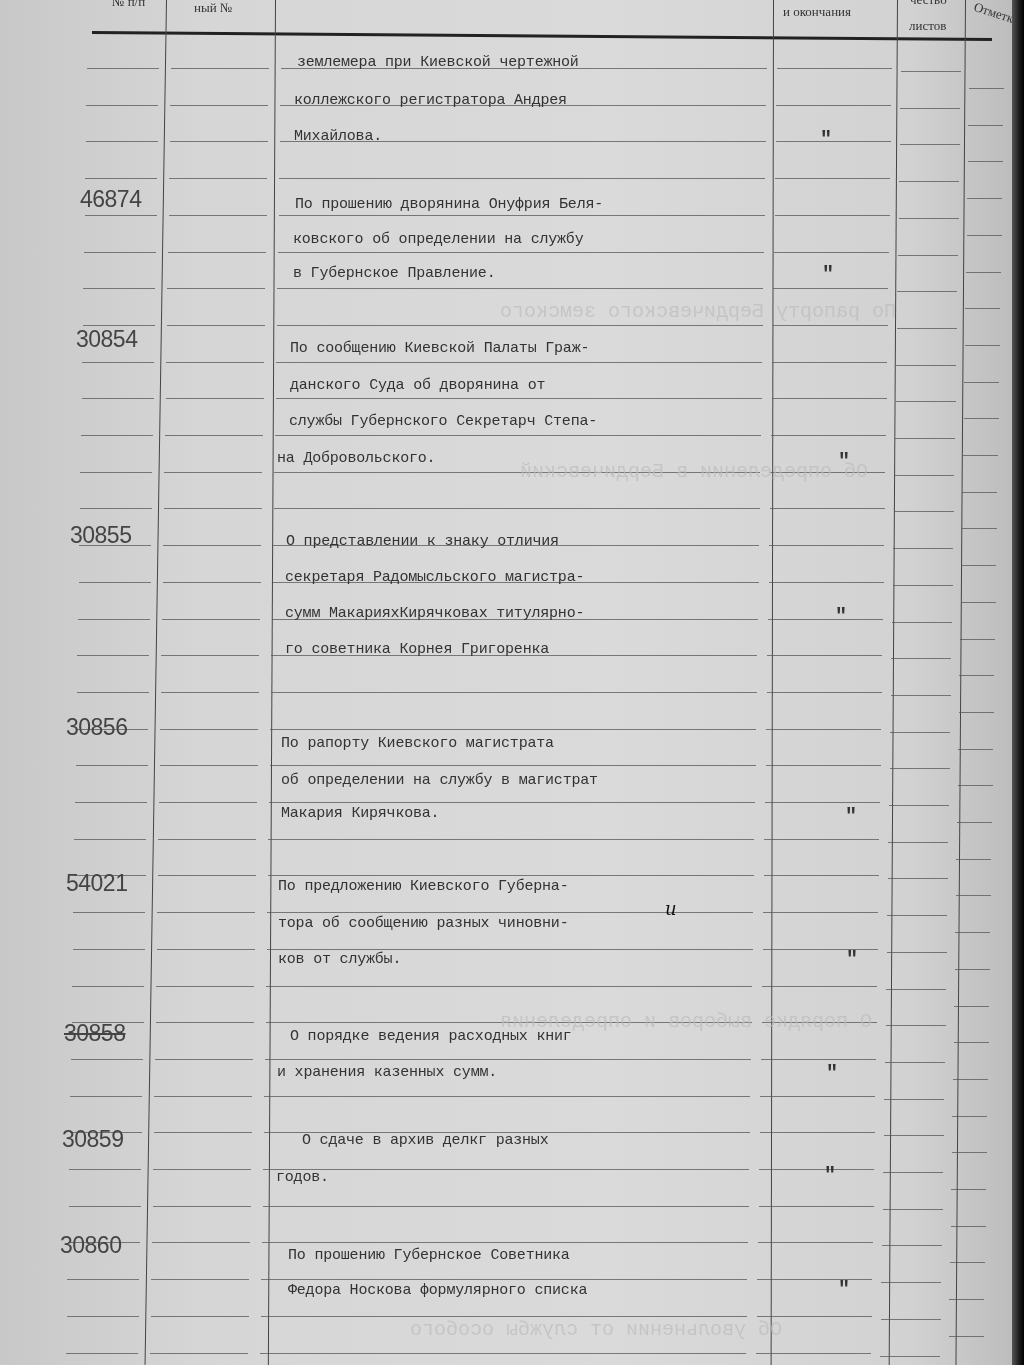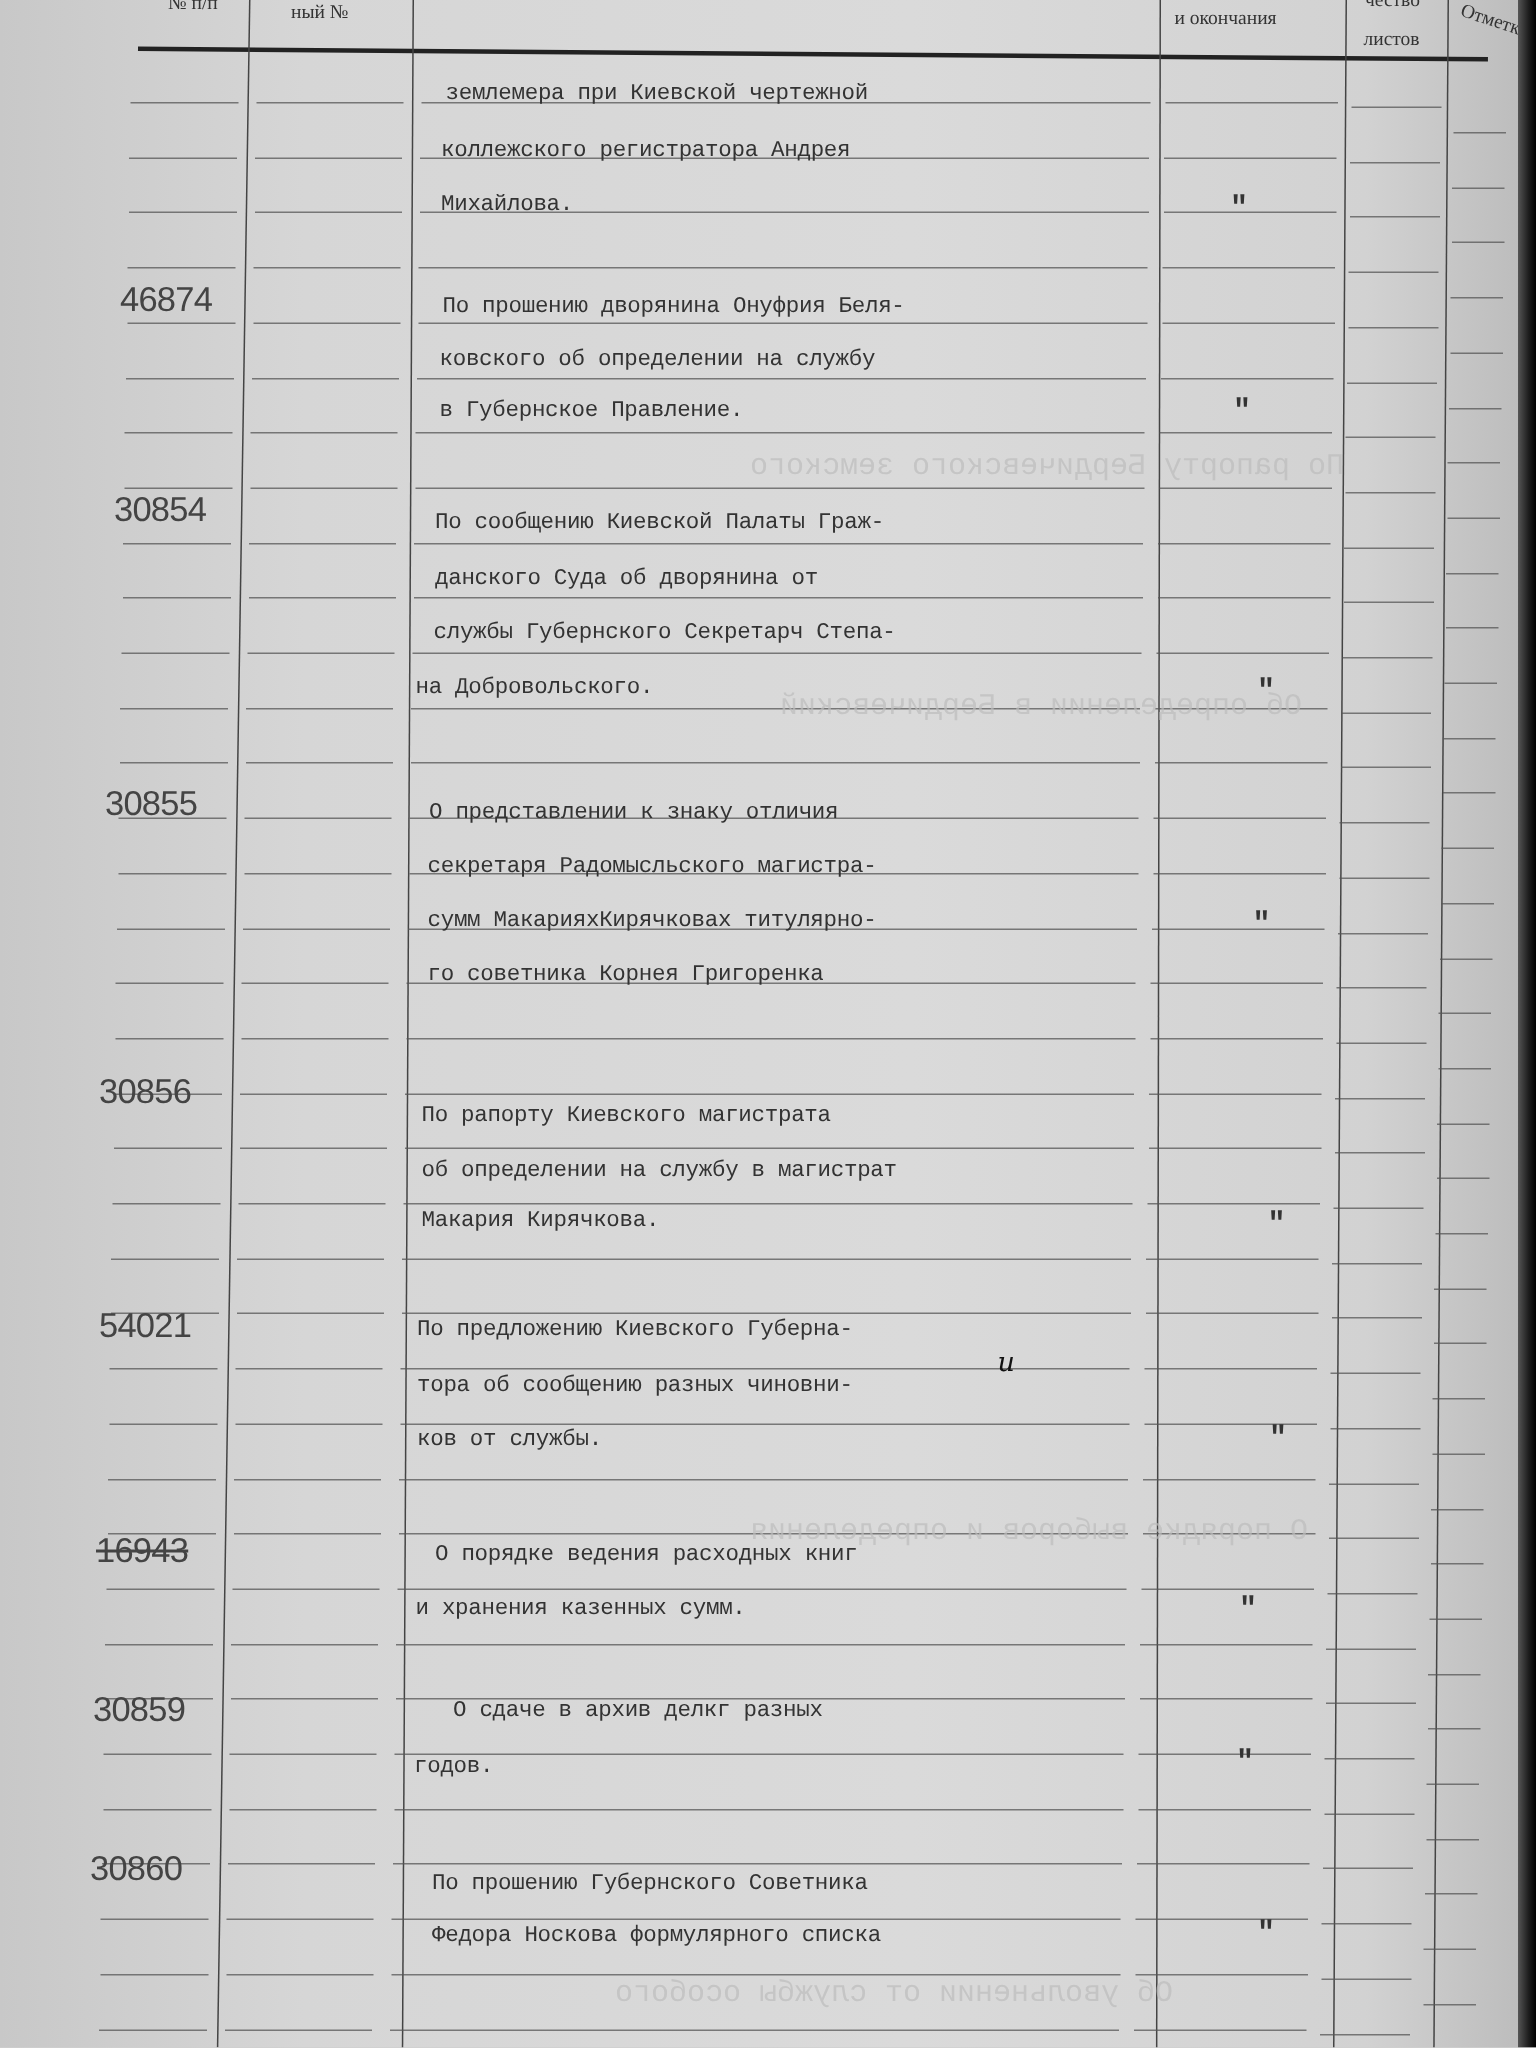--- a/index.html
+++ b/index.html
@@ -328,33 +328,33 @@
   <div>
     <div class="num" style="left:66px;top:870px;">54021</div>
     <div class="entry-line" style="left:278px;top:878px;">По предложению Киевского Губерна-</div>
     <div class="entry-line" style="left:278px;top:915px;">тора об сообщению разных чиновни-</div>
     <div class="entry-line" style="left:278px;top:951px;">ков от службы.</div>
     <div class="entry-line" style="left:665px;top:898px;font-family:'DejaVu Serif',serif;font-style:italic;font-size:18px;color:#111;">и</div>
     <div class="ditto" style="left:846px;top:948px;">"</div>
   </div>
 
   <div>
-    <div class="num" style="left:64px;top:1020px;text-decoration:line-through;">16943</div>
+    <div class="num" style="left:64px;top:1020px;text-decoration:line-through;">30858</div>
     <div class="entry-line" style="left:290px;top:1028px;font-family:Liberation Mono, monospace;">О порядке ведения расходных книг</div>
     <div class="entry-line" style="left:277px;top:1064px;">и хранения казенных сумм.</div>
     <div class="ditto" style="left:826px;top:1062px;">"</div>
   </div>
 
   <div>
     <div class="num" style="left:62px;top:1126px;">30859</div>
     <div class="entry-line" style="left:302px;top:1132px;">О сдаче в архив делкг  разных</div>
     <div class="entry-line" style="left:276px;top:1169px;">годов.</div>
     <div class="ditto" style="left:824px;top:1164px;">"</div>
   </div>
 
   <div>
     <div class="num" style="left:60px;top:1232px;">30860</div>
-    <div class="entry-line" style="left:288px;top:1247px;">По прошению Губернского Советника</div>
+    <div class="entry-line" style="left:288px;top:1247px;">По прошению Губернское Советника</div>
     <div class="entry-line" style="left:288px;top:1282px;">Федора Носкова формулярного списка</div>
     <div class="ditto" style="left:838px;top:1278px;">"</div>
   </div>
 </div>
 <div class="spine"></div>
 
 </body></html>

